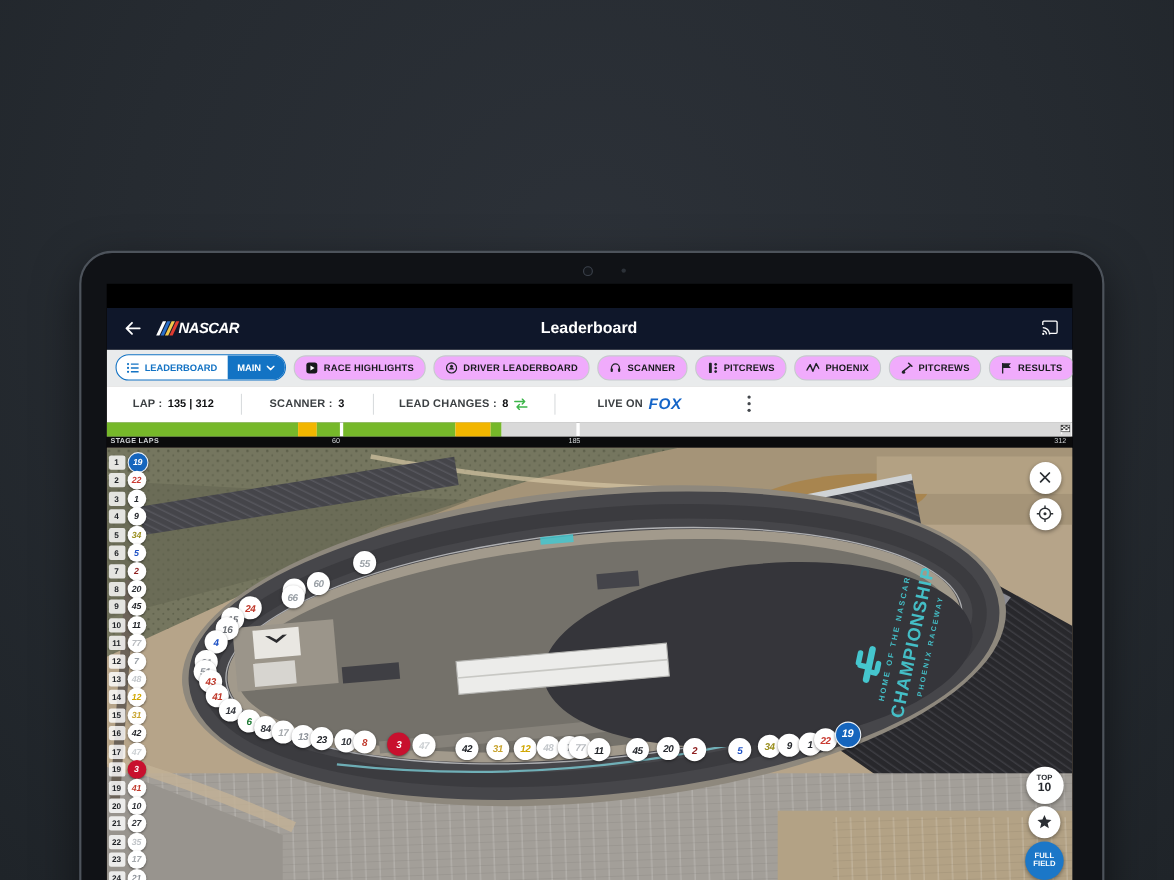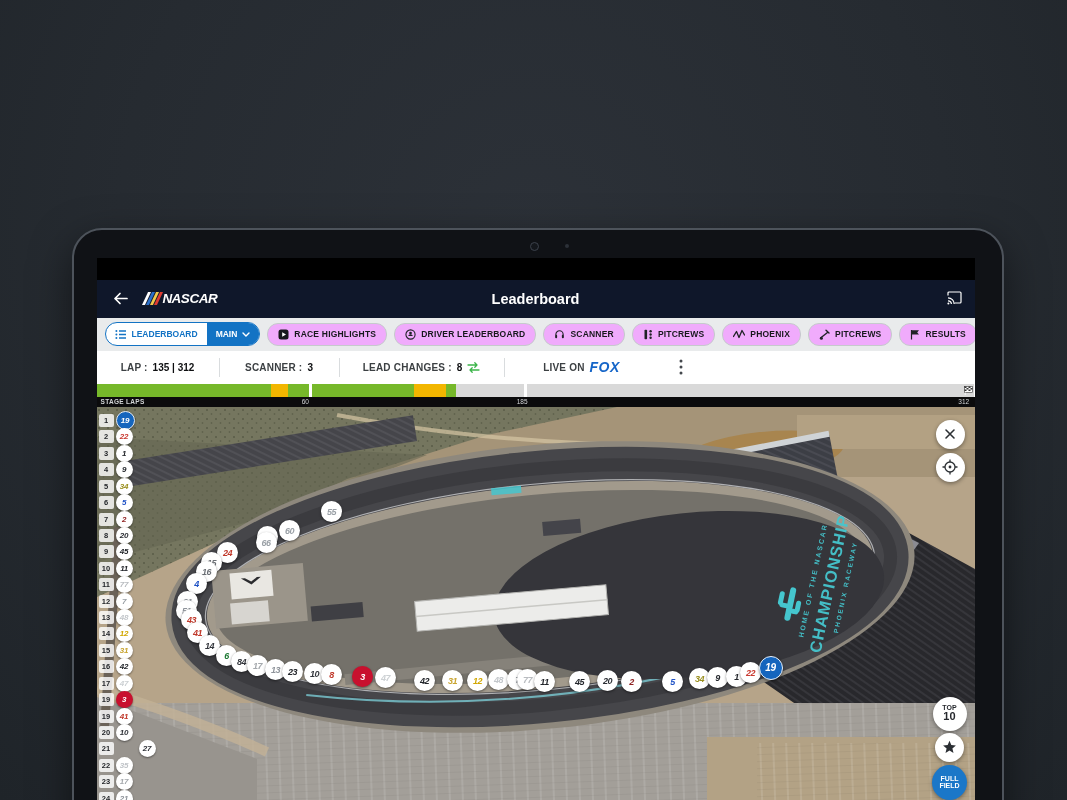--- a/index.html
+++ b/index.html
@@ -470,21 +470,21 @@
           <div class="lb-row" style="top: 301.06px;">
             <span class="lb-pos">19</span>
             <span class="lb-badge" style="color: rgb(192, 57, 43);">41</span>
           </div>
           <div class="lb-row" style="top: 317.48px;">
             <span class="lb-pos">20</span>
             <span class="lb-badge" style="color: rgb(51, 54, 60);">10</span>
           </div>
           <div class="lb-row" style="top: 333.9px;">
             <span class="lb-pos">21</span>
-            <span class="lb-badge" style="color: rgb(51, 54, 60); margin-left: 23px;">27</span>
+            <span class="lb-badge" style="color: rgb(51, 54, 60);">27</span>
           </div>
           <div class="lb-row" style="top: 350.32px;">
             <span class="lb-pos">22</span>
             <span class="lb-badge" style="color: rgb(192, 196, 200);">35</span>
           </div>
           <div class="lb-row" style="top: 366.74px;">
             <span class="lb-pos">23</span>
             <span class="lb-badge" style="color: rgb(165, 169, 173);">17</span>
           </div>
           <div class="lb-row" style="top: 383.16px;">

